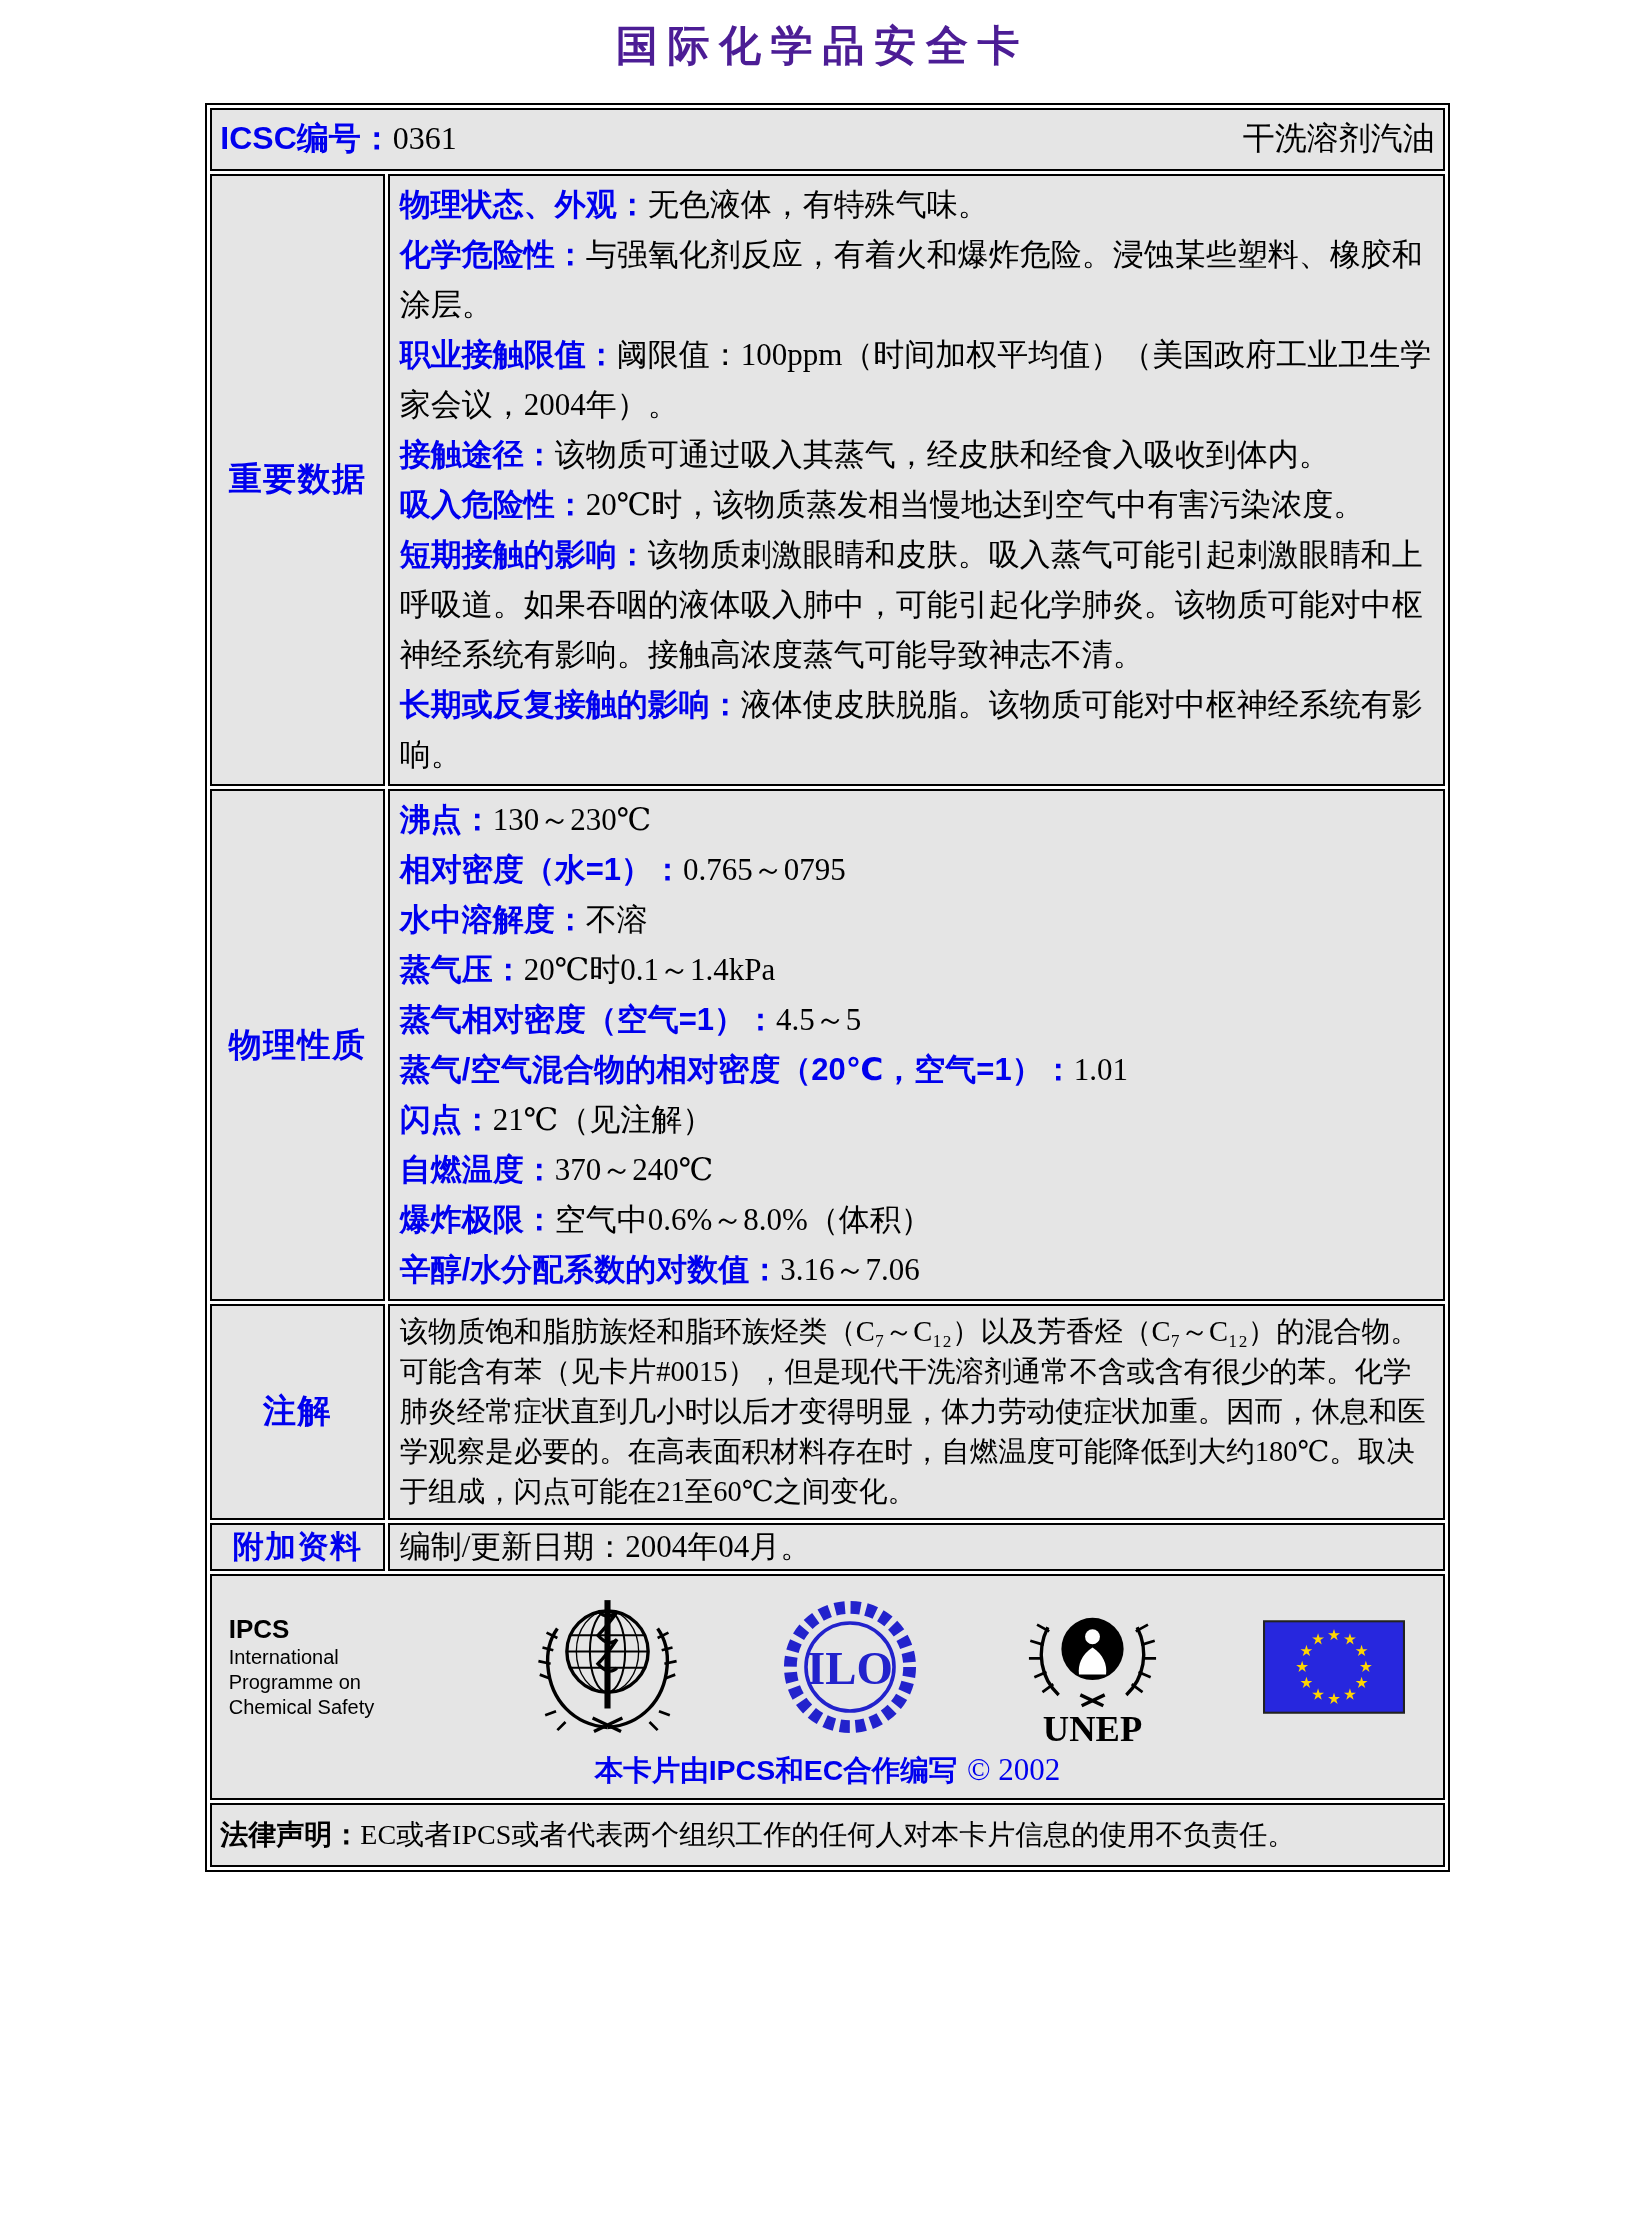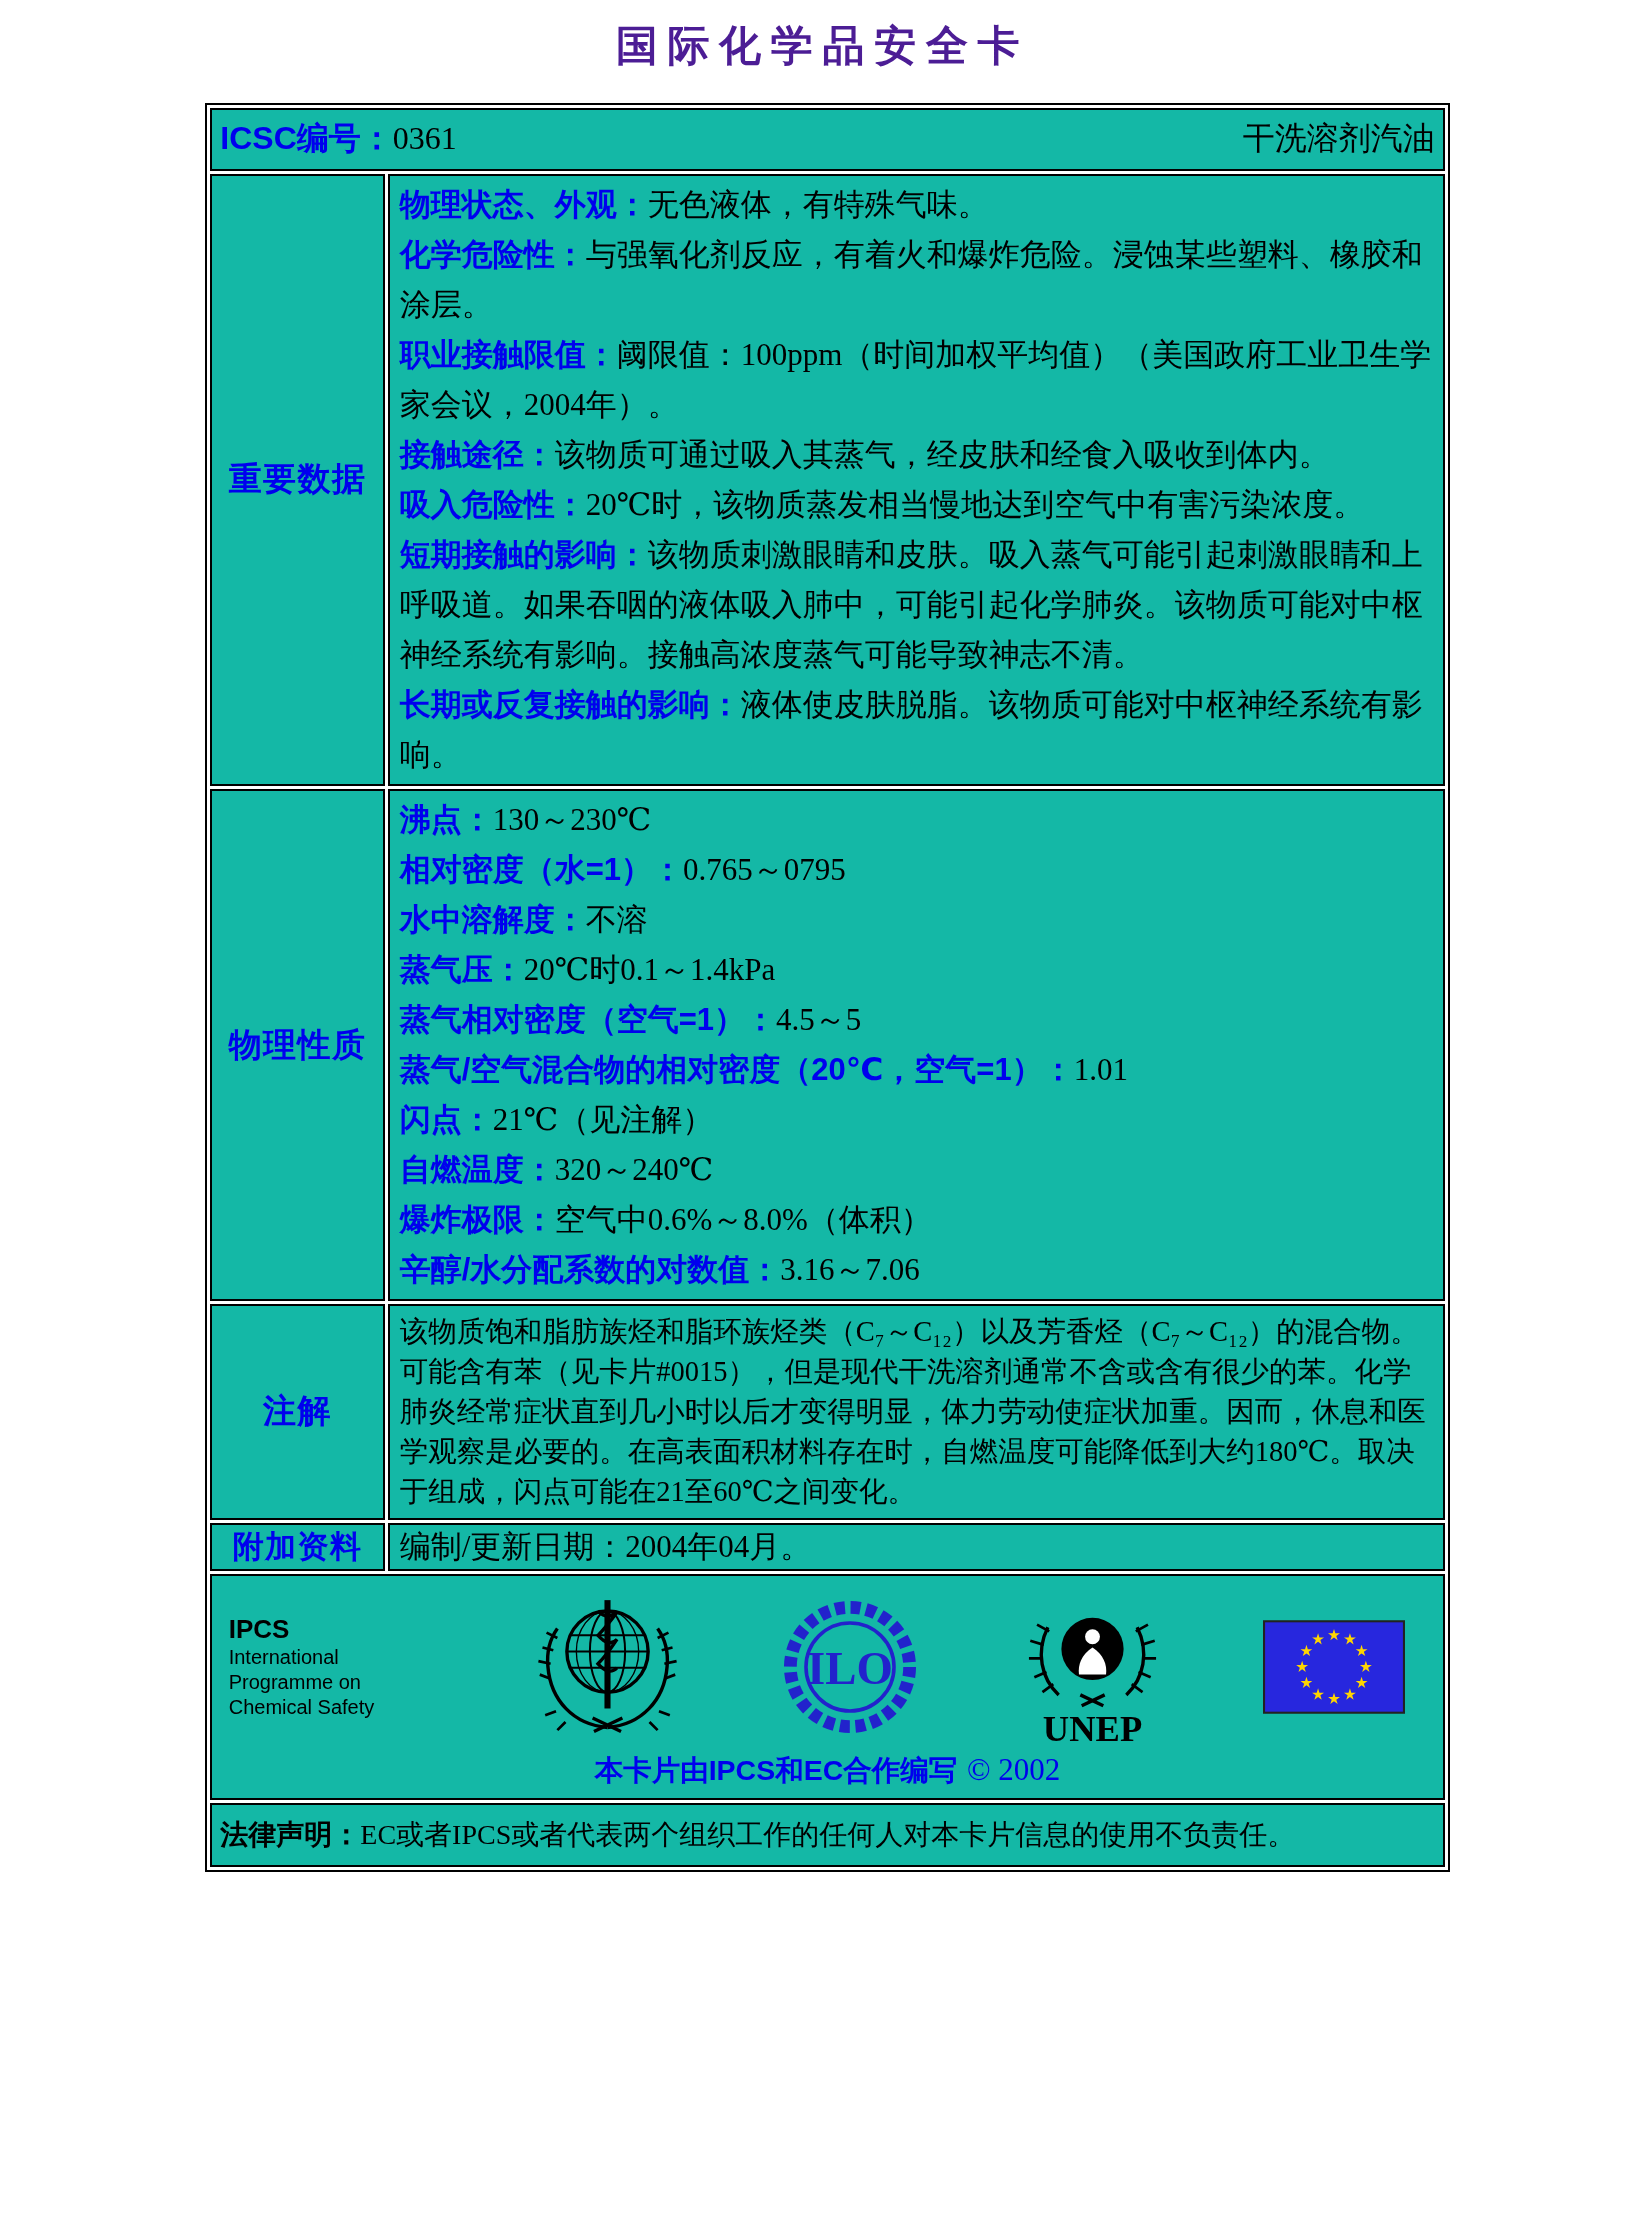--- a/index.html
+++ b/index.html
@@ -3,21 +3,21 @@
 <meta charset="utf-8">
 <style>
   html,body{margin:0;padding:0;background:#ffffff;}
   body{width:1645px;height:2216px;position:relative;font-family:"Liberation Serif","DejaVu Serif",serif;color:#000;}
   .page{position:absolute;inset:0;overflow:hidden;}
   .title{position:absolute;top:18px;left:0;width:1645px;text-align:center;margin:0;
          font-size:42px;font-weight:bold;color:#4c1d95;letter-spacing:9.7px;
          font-family:"Liberation Serif","DejaVu Serif",serif;}
   table.card{position:absolute;left:205px;top:103px;width:1245px;table-layout:fixed;
              border-collapse:separate;border-spacing:3.5px;border:2.8px solid #000;background:#fff;}
-  td{border:2.1px solid #000;background:#14b8a6;overflow:hidden;}
+  td{border:2.1px solid #000;background:#e5e5e5;overflow:hidden;}
   .header-cell{height:53px;padding:2.8px 8.3px;vertical-align:middle;font-size:32px;}
   .header-line{display:flex;justify-content:space-between;align-items:center;}
   .blue-label{color:#0000ee;font-family:"Liberation Sans","DejaVu Sans",sans-serif;font-weight:bold;}
   .serif-text{font-family:"Liberation Serif","DejaVu Serif",serif;color:#000;}
   .label-cell{width:175px;text-align:center;vertical-align:middle;color:#0000ee;
               font-family:"Liberation Sans","DejaVu Sans",sans-serif;font-weight:bold;
               font-size:33px;letter-spacing:1.4px;margin-left:8px;}
   .content-cell{vertical-align:top;padding:4.2px 9.7px;font-size:31px;line-height:50px;}
   .content-cell .blue-label{font-size:31px;}
   .env-cell{height:104px;}
@@ -80,21 +80,21 @@
       <td class="label-cell">物理性质</td>
       <td class="content-cell">
         <div>
               <div class="item"><span class="blue-label">沸点：</span><span class="serif-text">130～230℃</span></div>
               <div class="item"><span class="blue-label">相对密度（水=1）：</span><span class="serif-text">0.765～0795</span></div>
               <div class="item"><span class="blue-label">水中溶解度：</span><span class="serif-text">不溶</span></div>
               <div class="item"><span class="blue-label">蒸气压：</span><span class="serif-text">20℃时0.1～1.4kPa</span></div>
               <div class="item"><span class="blue-label">蒸气相对密度（空气=1）：</span><span class="serif-text">4.5～5</span></div>
               <div class="item"><span class="blue-label">蒸气/空气混合物的相对密度（20℃，空气=1）：</span><span class="serif-text">1.01</span></div>
               <div class="item"><span class="blue-label">闪点：</span><span class="serif-text">21℃（见注解）</span></div>
-              <div class="item"><span class="blue-label">自燃温度：</span><span class="serif-text">320～240℃</span></div>
+              <div class="item"><span class="blue-label">自燃温度：</span><span class="serif-text">370～240℃</span></div>
               <div class="item"><span class="blue-label">爆炸极限：</span><span class="serif-text">空气中0.6%～8.0%（体积）</span></div>
               <div class="item"><span class="blue-label">辛醇/水分配系数的对数值：</span><span class="serif-text">3.16～7.06</span></div>
             </div>
       </td>
     </tr>
 
 
     <tr>
       <td class="label-cell">注解</td>
       <td class="notes-cell serif-text">该物质饱和脂肪族烃和脂环族烃类（C₇～C₁₂）以及芳香烃（C₇～C₁₂）的混合物。可能含有苯（见卡片#0015），但是现代干洗溶剂通常不含或含有很少的苯。化学肺炎经常症状直到几小时以后才变得明显，体力劳动使症状加重。因而，休息和医学观察是必要的。在高表面积材料存在时，自燃温度可能降低到大约180℃。取决于组成，闪点可能在21至60℃之间变化。</td>

